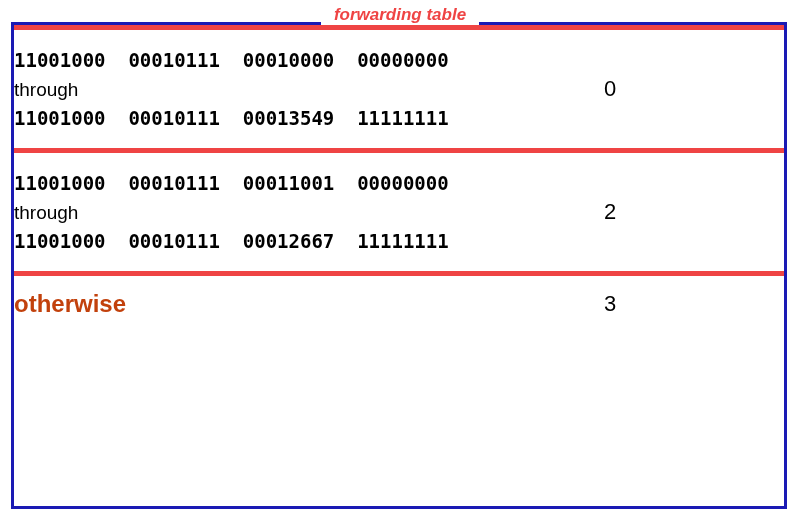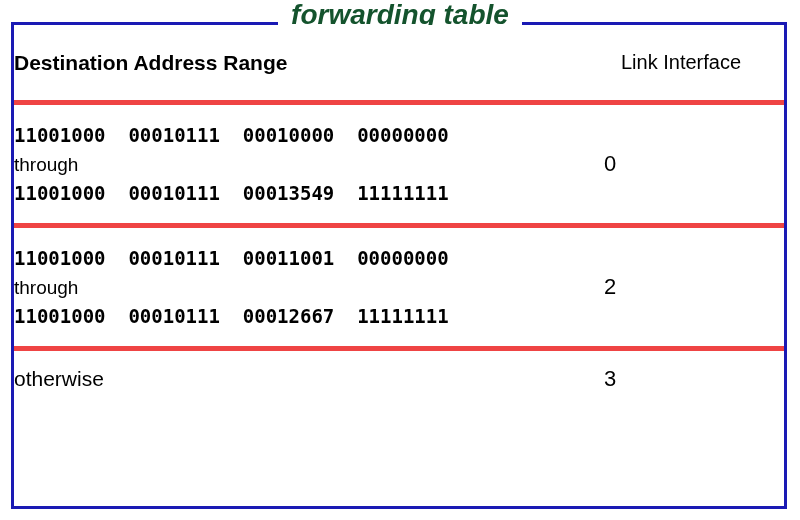--- a/index.html
+++ b/index.html
@@ -41,24 +41,24 @@
     left: 0;
     top: 2px;
     width: 800px;
     text-align: center;
     pointer-events: none;
   }
   #table-title .title-text {
     display: inline-block;
     background: #ffffff;
     padding: 0 13px;
-    color: #14532d;
+    color: #ef4444;
     font-style: italic;
     font-weight: bold;
-    font-size: 28px;
+    font-size: 17px;
     line-height: 26px;
     font-family: "Liberation Sans", sans-serif;
     letter-spacing: 0px;
   }
 
   
   table.ftable {
     position: absolute;
     left: 14px;
     top: 25px;
@@ -120,23 +120,23 @@
   }
   .through {
     font-family: "Liberation Sans", sans-serif;
     font-weight: normal;
     font-size: 19px;
     line-height: 29px;
     color: #000000;
   }
   .plain {
     font-family: "Liberation Sans", sans-serif;
-    font-weight: normal;
-    font-size: 21px;
-    color: #000000;
+    font-weight: bold;
+    font-size: 24px;
+    color: #c2410c;
   }
   .link-cell .link-value {
     font-family: "Liberation Sans", sans-serif;
     font-weight: normal;
     font-size: 22px;
     color: #000000;
     padding-left: 26px;
     display: block;
   }
 </style>
@@ -150,24 +150,20 @@
   <div id="table-title">
     <span class="title-text">forwarding table</span>
   </div>
 
   <table class="ftable">
     <colgroup>
       <col class="c-range">
       <col class="c-link">
     </colgroup>
     <tbody>
-      <tr class="header-row">
-        <td class="range-header">Destination Address Range</td>
-        <td class="link-header link-cell">Link Interface</td>
-      </tr>
 
       <tr class="data-row rowsep">
         <td class="range-cell">
           <div class="mono">11001000  00010111  00010000  00000000</div>
           <div class="through">through</div>
           <div class="mono">11001000  00010111  00013549  11111111</div>
         </td>
         <td class="link-cell">
           <span class="link-value">0</span>
         </td>

